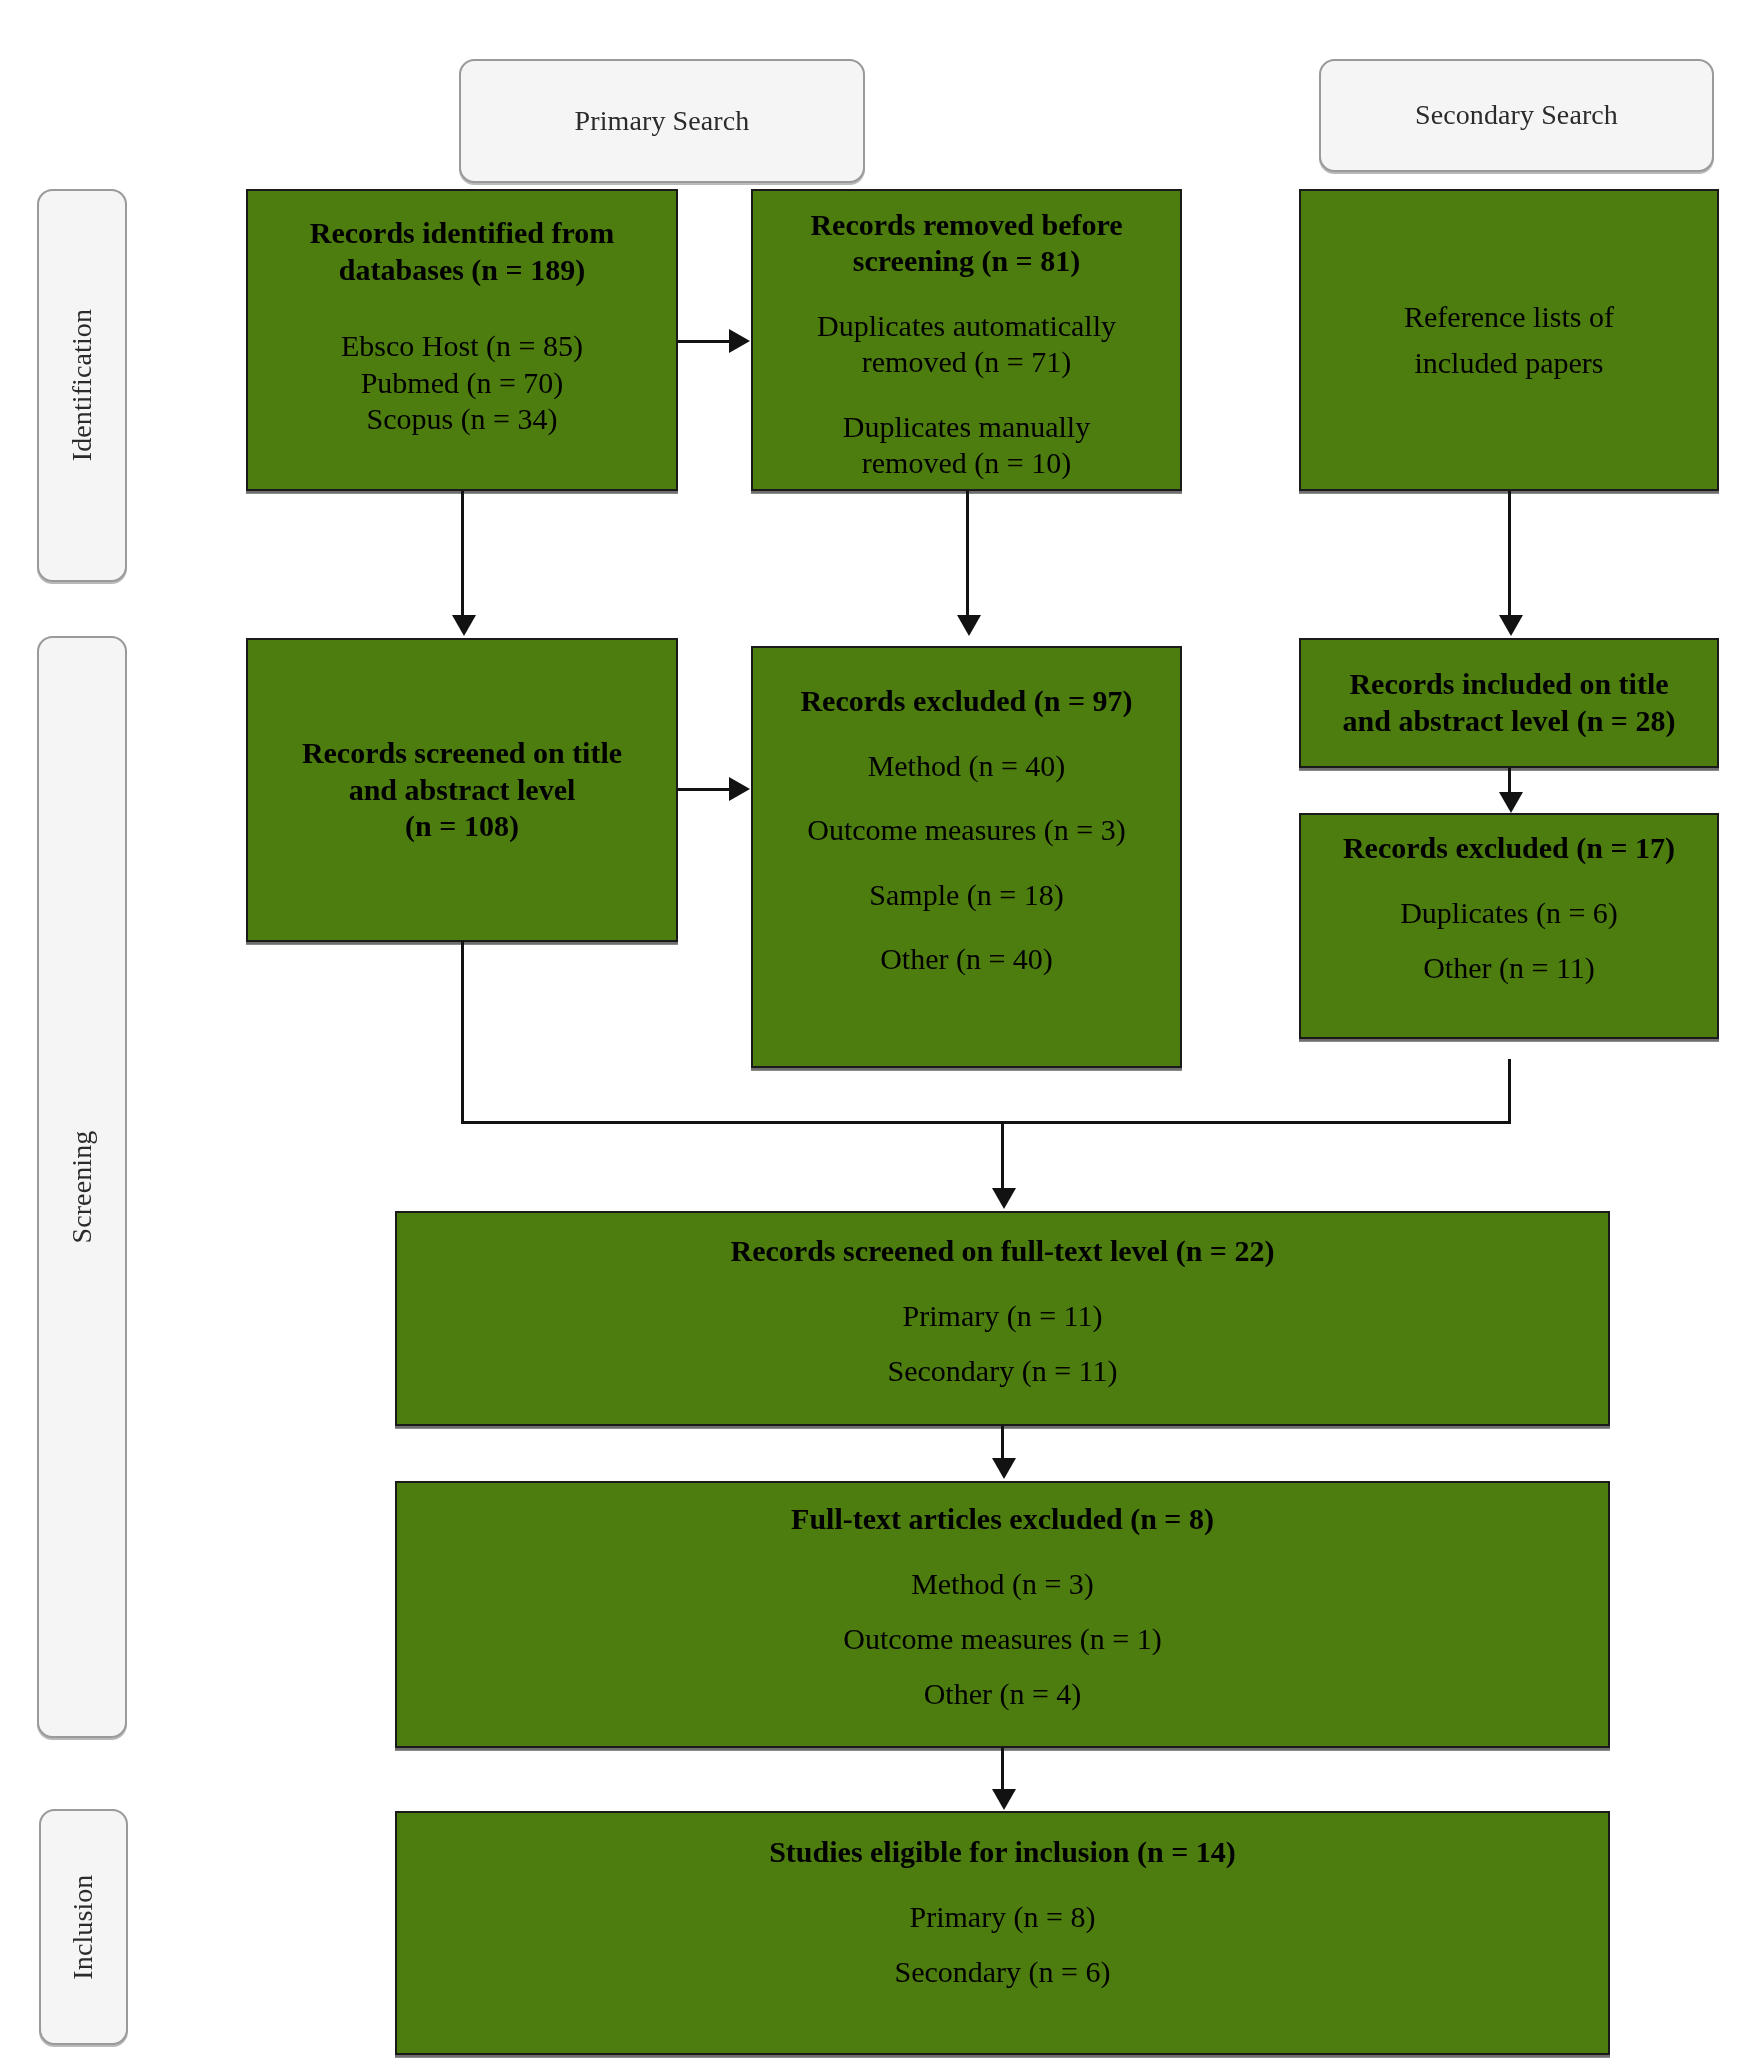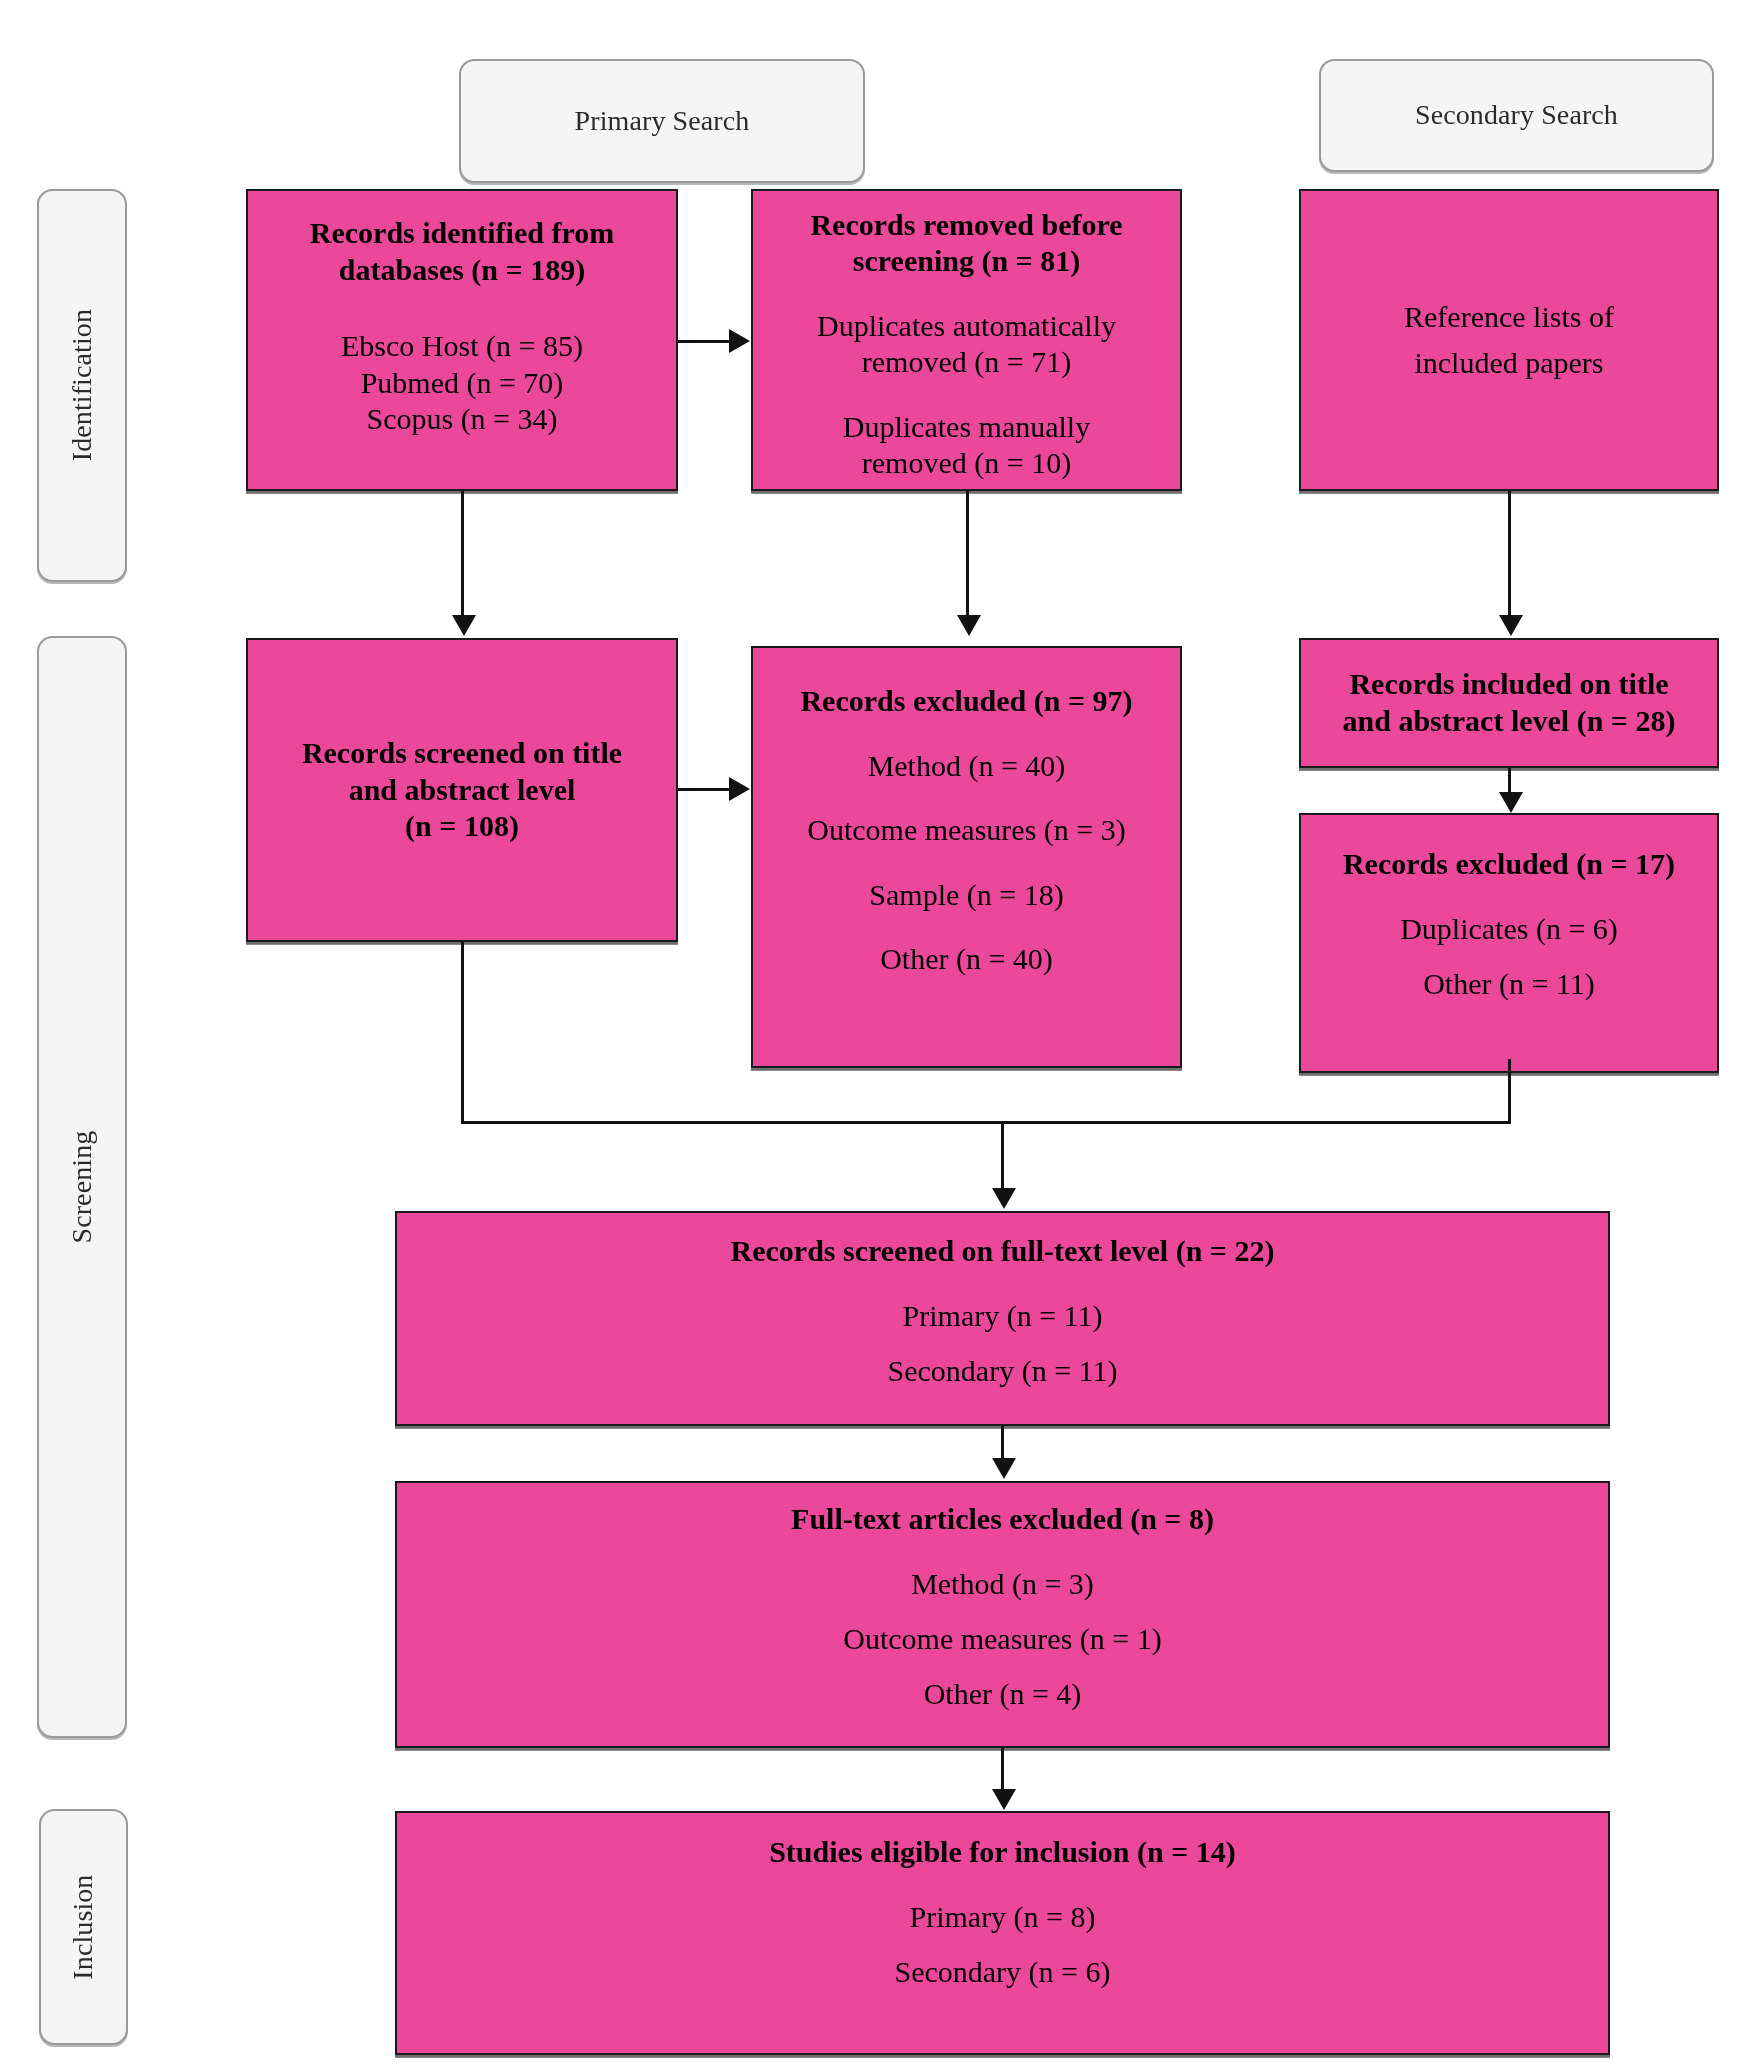--- a/index.html
+++ b/index.html
@@ -36,21 +36,21 @@
     letter-spacing: 0.1px;
     white-space: nowrap;
   }
   .pill.vertical .pill-label {
     transform: rotate(-90deg);
   }
 
   
   .box {
     position: absolute;
-    background: #ec4899;
+    background: #4d7c0f;
     border: 2.8px solid #1a1a1a;
     box-sizing: border-box;
     display: flex;
     flex-direction: column;
     align-items: center;
     justify-content: center;
     padding: 7px 12.7px;
     box-shadow: 0 2.8px 0 0 #6e6e6e;
   }
   .box .ln {
@@ -168,21 +168,21 @@
     <div class="ln">Sample (n = 18)</div>
     <div class="gap-md"></div>
     <div class="ln">Other (n = 40)</div>
   </div>
 
   <div class="box" style="left:1299px; top:638px; width:420px; height:130px;">
     <div class="ln b">Records included on title
 and abstract level (n = 28)</div>
   </div>
 
-  <div class="box" style="left:1299px; top:813px; width:420px; height:260px; justify-content:flex-start; padding-top:31px;">
+  <div class="box" style="left:1299px; top:813px; width:420px; height:226px; justify-content:flex-start; padding-top:15px;">
     <div class="ln b">Records excluded (n = 17)</div>
     <div class="gap-md"></div>
     <div class="ln">Duplicates (n = 6)</div>
     <div class="gap-sm"></div>
     <div class="ln">Other (n = 11)</div>
   </div>
 
   <div class="hline" style="left:678px; top:788px; width:52px;"></div>
   <div class="arrow-right" style="left:729px; top:777px;"></div>
 

